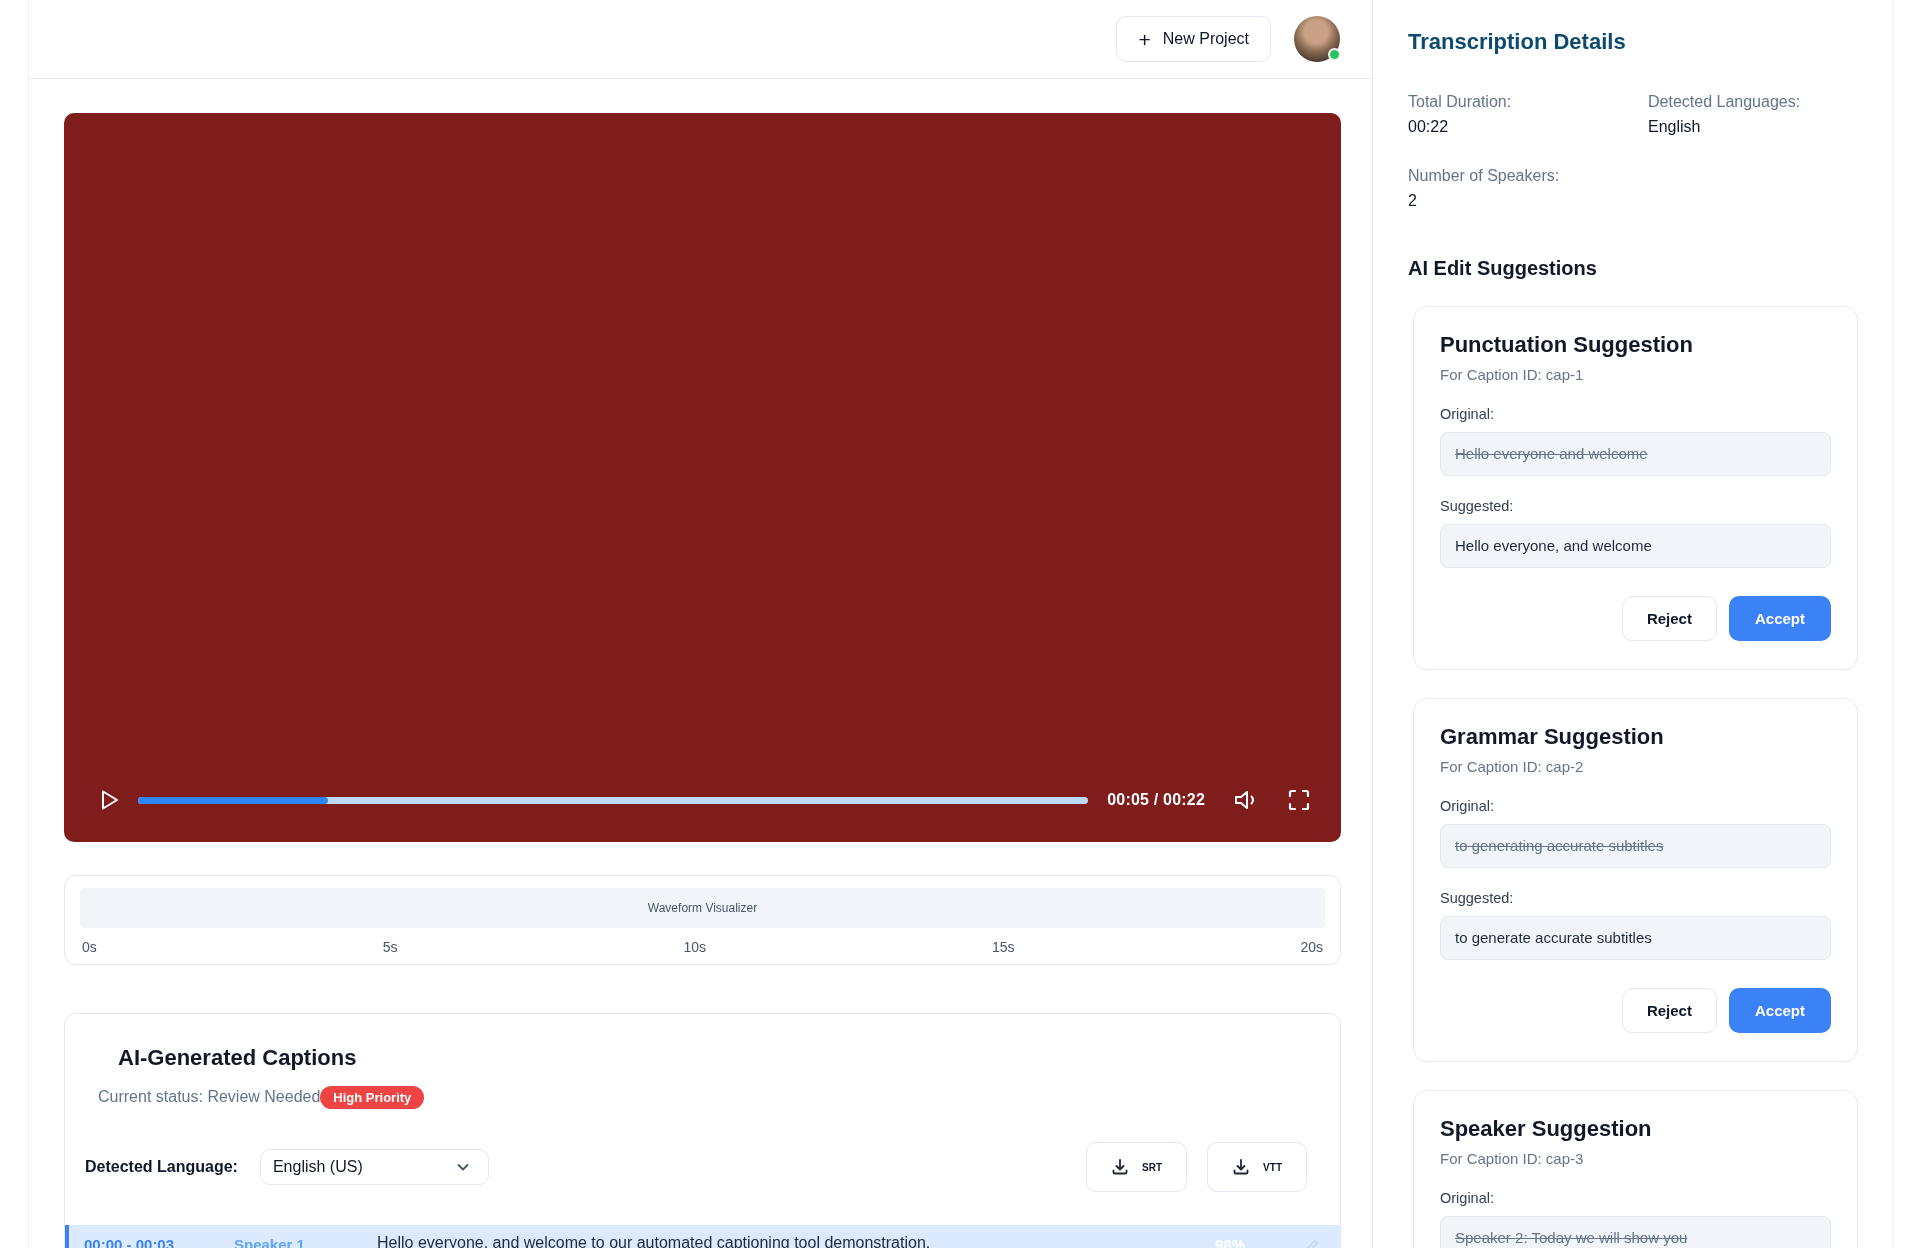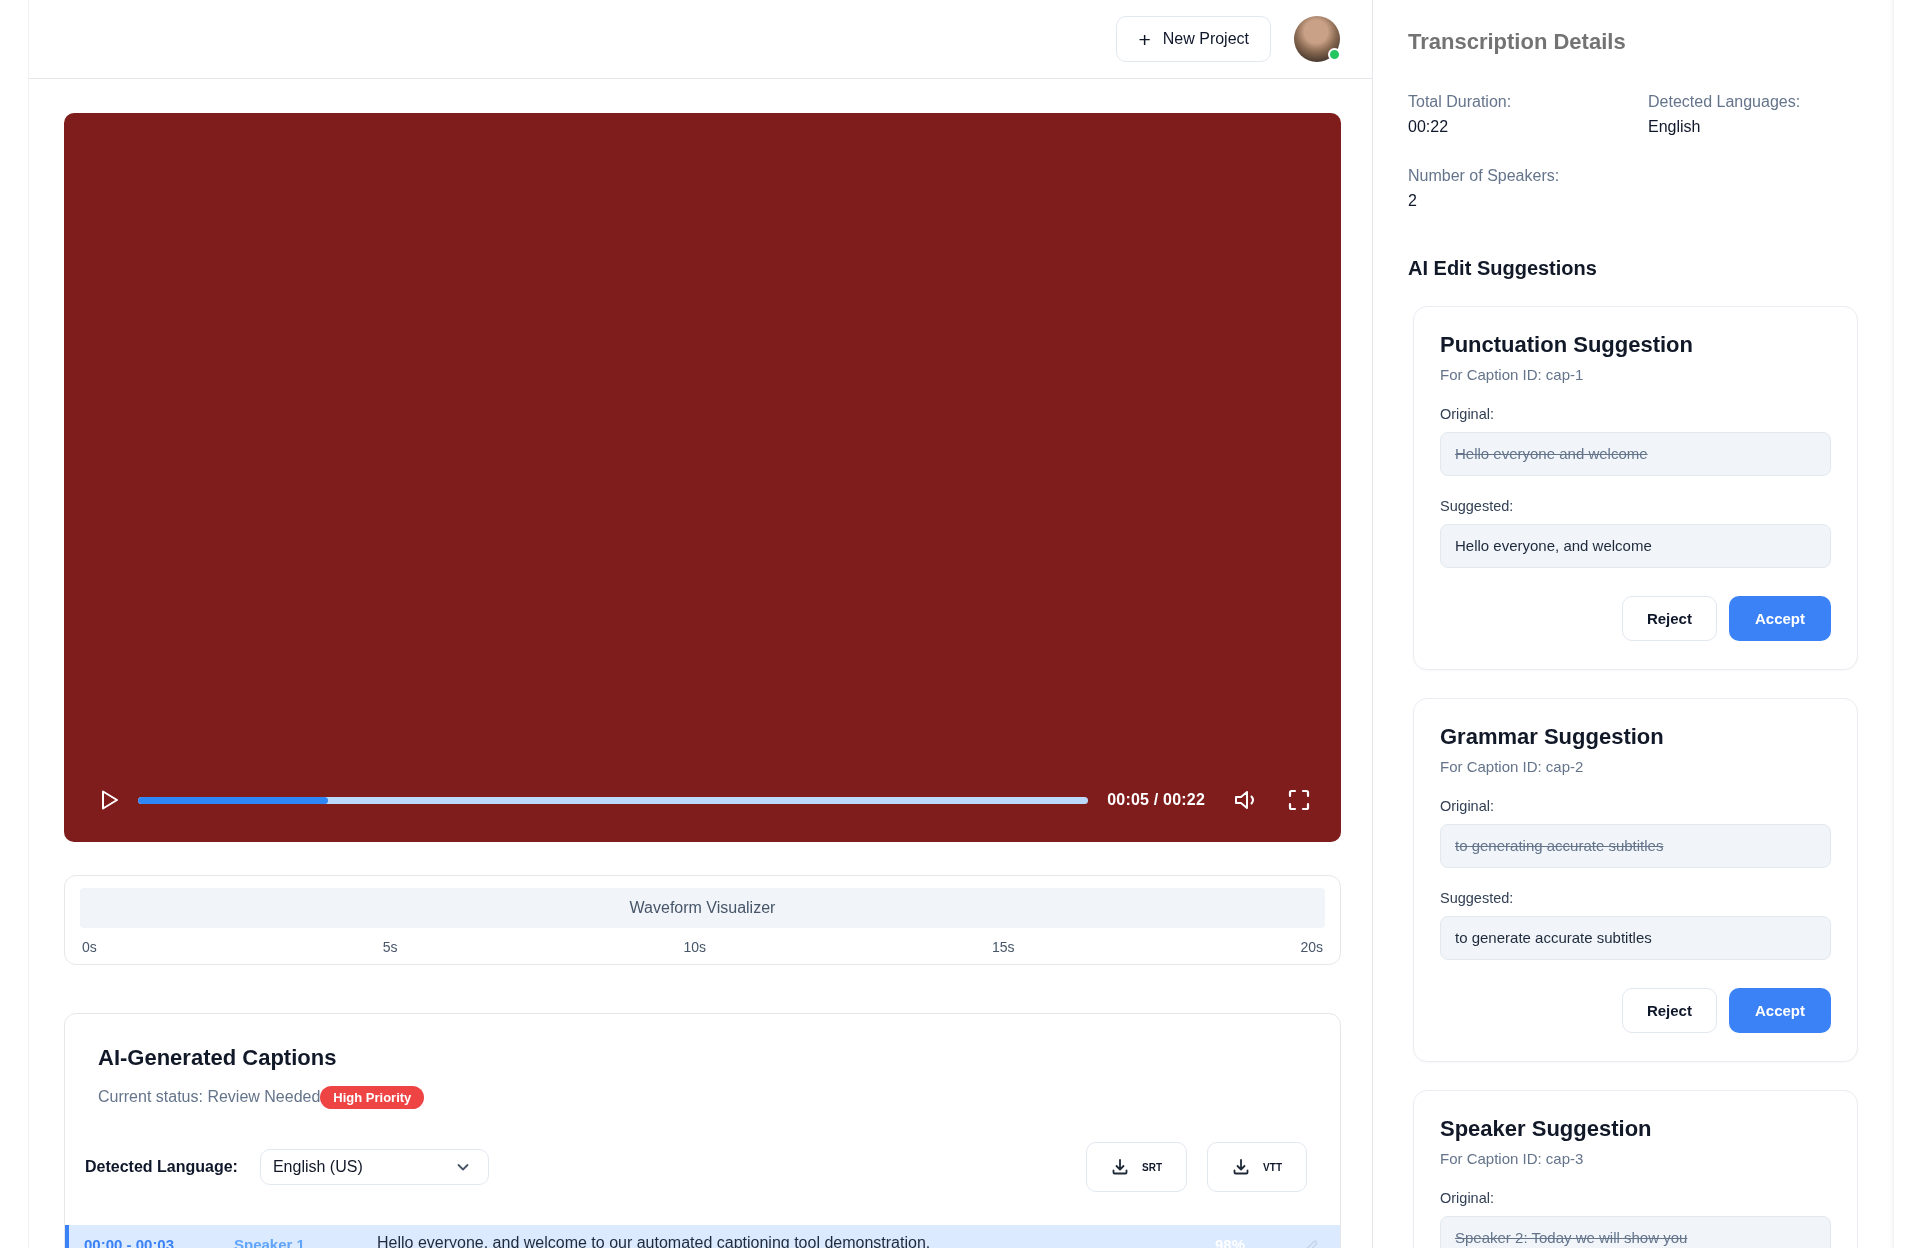--- a/index.html
+++ b/index.html
@@ -33,29 +33,29 @@
   .progress-track { flex:1; height:7px; border-radius:4px; background:#bcd9fb;
     margin:0 19px 0 16px; overflow:hidden; cursor:pointer; }
   .progress-fill { height:100%; background:#2f87f7; border-radius:4px; }
   .video-time { color:#fff; font-size:16px; font-weight:700; letter-spacing:.2px; white-space:nowrap; }
   .ctl-icon { margin-left:27px; cursor:pointer; display:flex; align-items:center; }
 
   
   .waveform-card { margin-top:33px; height:90px; border:1px solid #e5e7eb; border-radius:12px;
     padding:12px 15px 0 15px; background:#fff; }
   .waveform-bar { height:40px; background:#f1f5f9; border-radius:4px; display:flex;
-    align-items:center; justify-content:center; font-size:16px; color:#475569; }
+    align-items:center; justify-content:center; font-size:12px; color:#475569; }
   .waveform-ticks { display:flex; justify-content:space-between; margin-top:11px;
     font-size:14px; color:#475569; padding:0 2px; }
 
   
   .captions-card { margin-top:48px; border:1px solid #e5e7eb; border-radius:12px;
     background:#fff; height:560px; overflow:hidden; padding-top:30px; }
   .cap-head { padding:0 33px; }
-  .cap-title { font-size:22px; font-weight:700; line-height:28px; color:#111827; }
+  .cap-title { font-size:22px; font-weight:700; line-height:28px; color:#111827;margin-left:20px; }
   .cap-status-row { display:flex; align-items:center; gap:0; margin-top:12px; height:26px; }
   .cap-status { font-size:16px; color:#64748b; }
   .badge-priority { background:#ef4444; color:#fff; font-size:13px; font-weight:700;
     padding:5px 13px; border-radius:999px; line-height:1; }
   .cap-controls { display:flex; align-items:center; margin-top:32px; padding:0 33px 0 20px; height:50px; }
   .lang-label { font-size:16px; font-weight:700; color:#0f172a; margin-right:22px; }
   .lang-select { display:flex; align-items:center; justify-content:space-between; width:229px;
     height:36px; border:1px solid #e2e8f0; border-radius:10px; padding:0 17px 0 12px;
     font-size:16px; color:#111827; background:#fff; cursor:pointer; }
   .spacer { flex:1; }
@@ -69,21 +69,21 @@
   .row-speaker { width:143px; font-size:15px; font-weight:600; color:#60a5fa; padding-top:2px; }
   .row-text { flex:1; font-size:16px; color:#1e293b; padding-right:20px; }
   .row-conf { font-size:15px; font-weight:700; color:#ffffff; padding-top:2px; }
   .row-edit { margin-left:57px; padding-top:4px; }
 
   
   .sidebar { position:absolute; left:1374px; top:0; width:546px; height:1248px;
     background:#fff; padding:30px 42px 0 34px; }
   .sb-gutter { position:absolute; right:26px; top:0; width:4px; height:1248px;
     background:linear-gradient(to right, rgba(0,0,0,0.00), rgba(0,0,0,0.05)); }
-  .sb-title { font-size:22px; font-weight:700; line-height:24px; color:#737373; }
+  .sb-title { font-size:22px; font-weight:700; line-height:24px; color:#0c4a6e; }
   .stats-grid { display:grid; grid-template-columns:1fr 1fr; row-gap:30px; column-gap:10px;
     margin-top:38px; }
   .stat-label { font-size:16px; color:#64748b; line-height:19px; }
   .stat-value { font-size:16px; color:#0f172a; margin-top:6px; line-height:19px; }
   .sb-sub { font-size:20px; font-weight:700; line-height:24px; color:#111827; margin-top:46px; }
 
   .sg-cards { margin-top:26px; display:flex; flex-direction:column; gap:28px; }
   .sg-card { margin-left:5px; width:445px; border:1px solid #e9edf2; border-radius:14px;
     background:#fff; padding:26px 26px 28px 26px; box-shadow:0 1px 2px rgba(15,23,42,.03); }
   .sg-heading { font-size:22px; font-weight:700; line-height:23px; color:#111827; }

